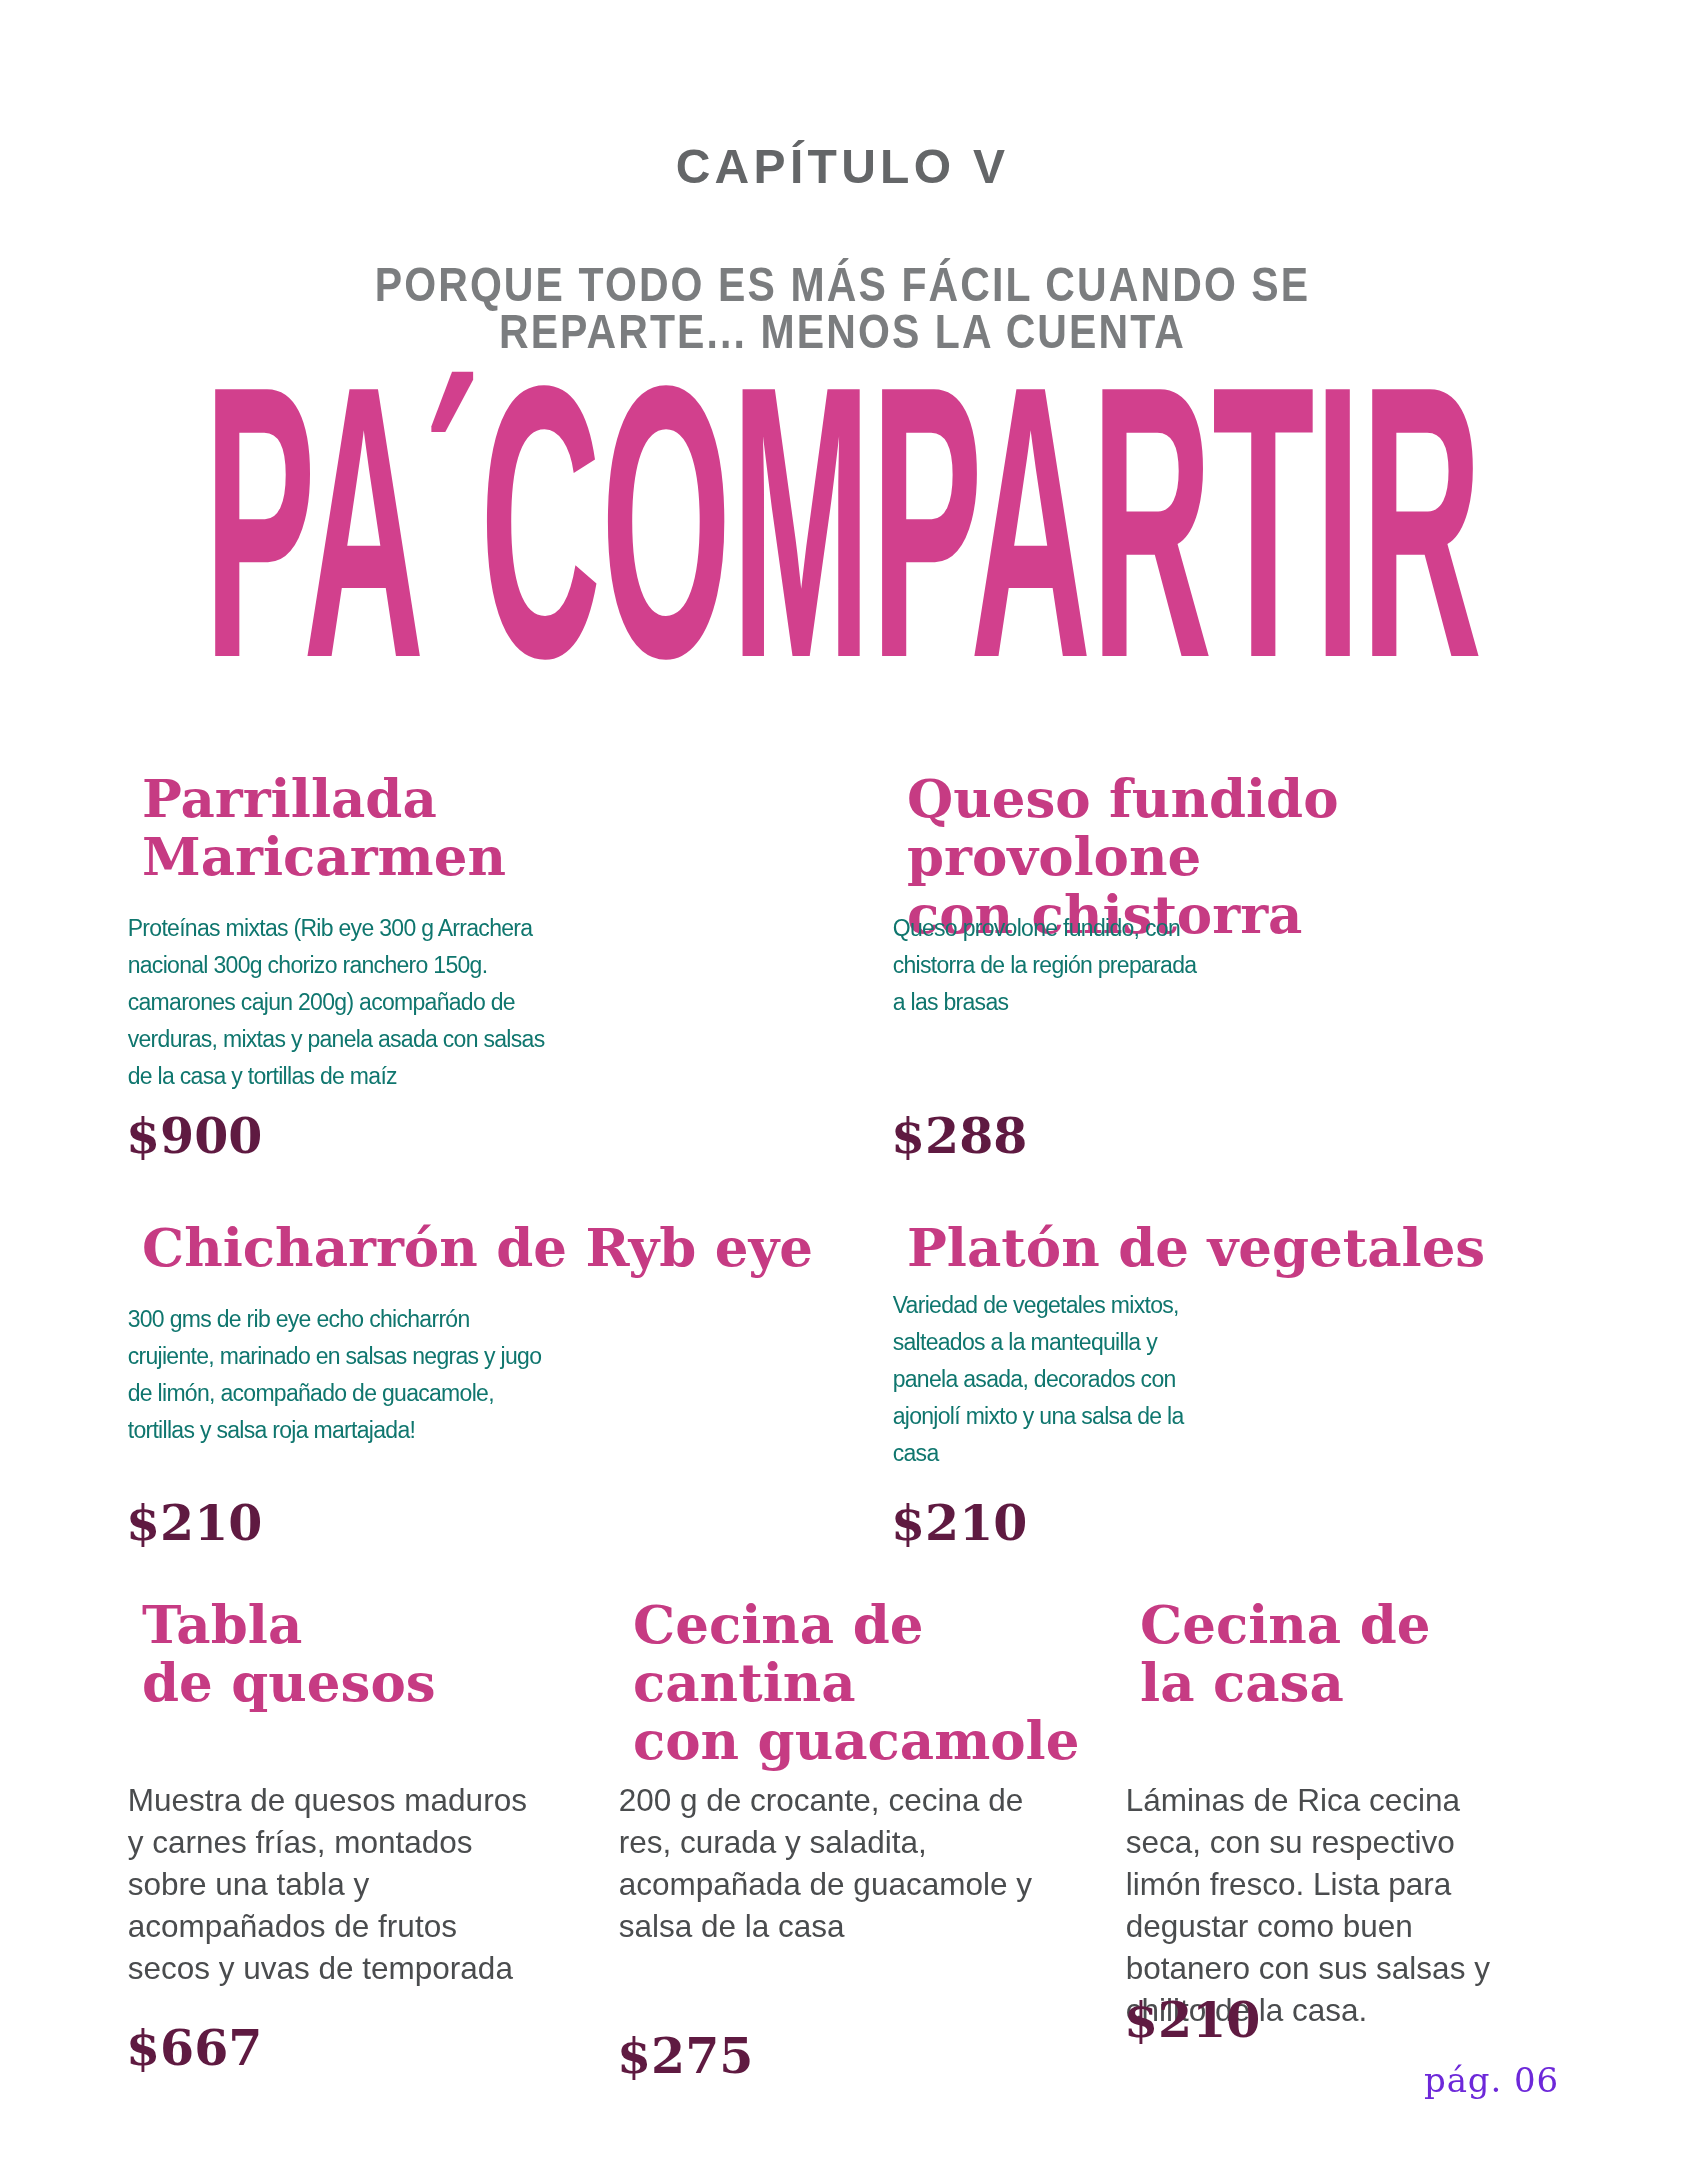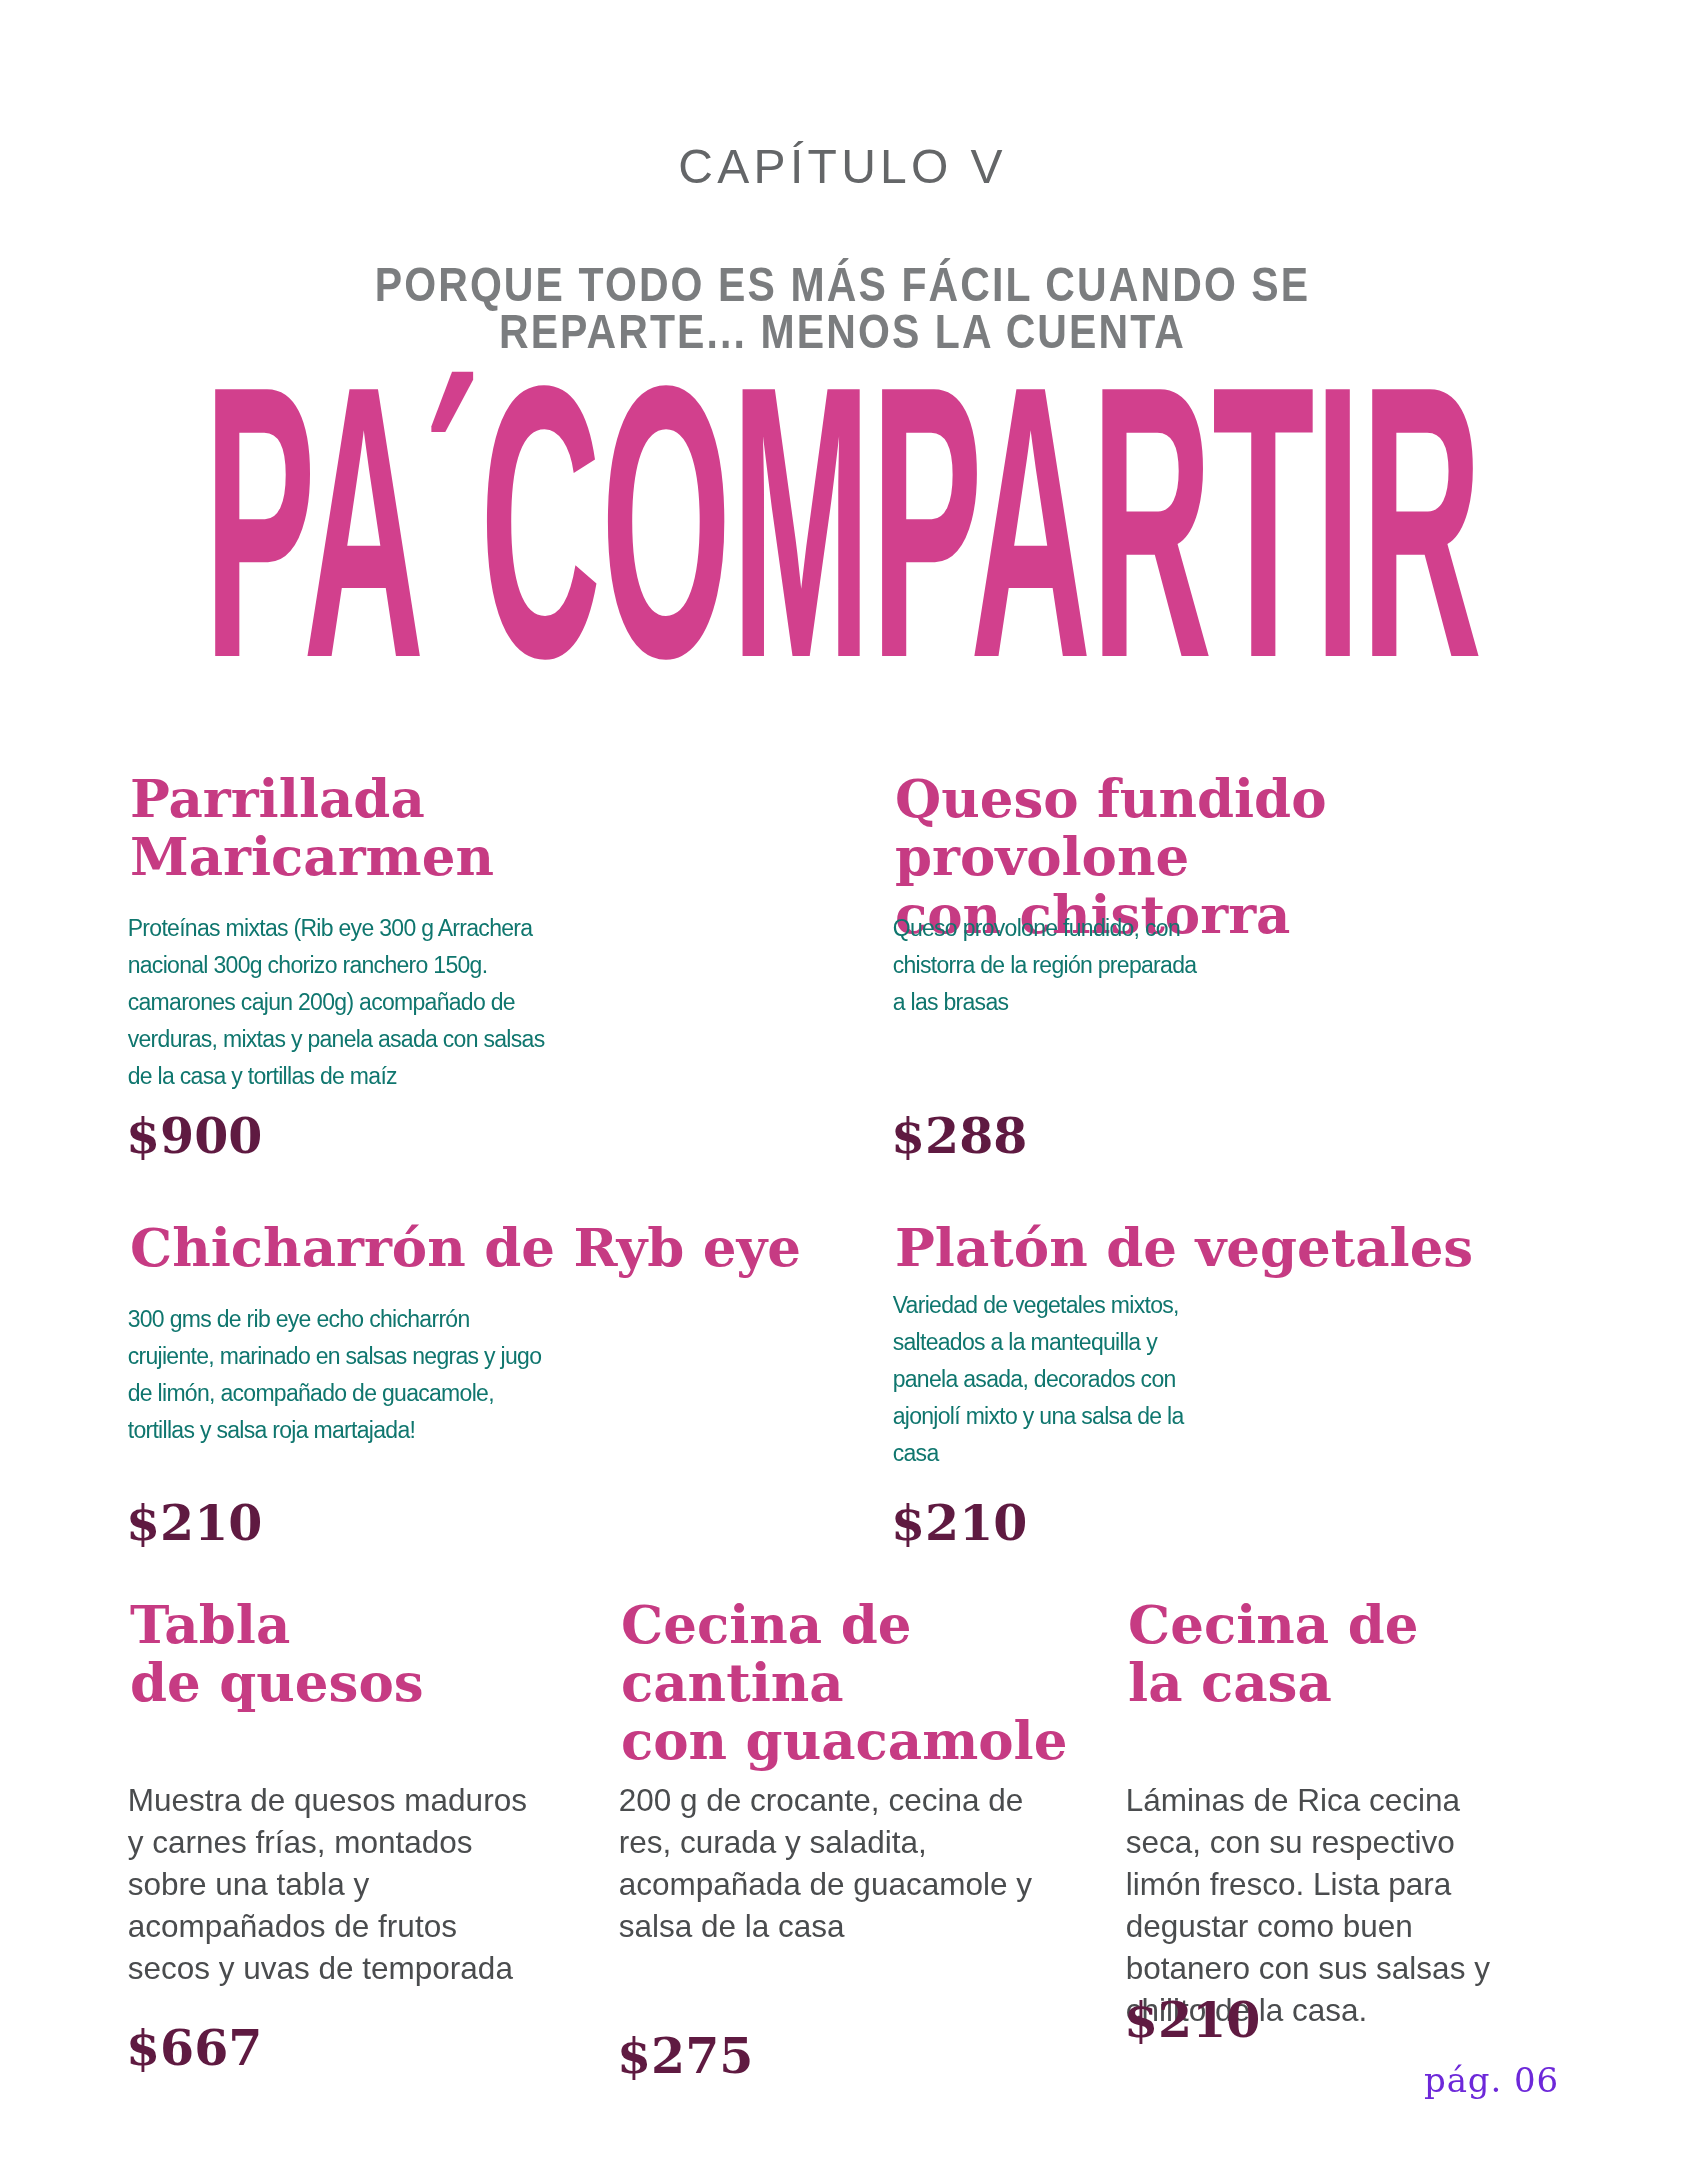--- a/index.html
+++ b/index.html
@@ -5,38 +5,38 @@
   html,body{margin:0;padding:0;}
   body{
     width:1685px;height:2181px;position:relative;overflow:hidden;
     background:#ffffff;
     font-family:"Liberation Sans",sans-serif;
   }
   .abs{position:absolute;}
   
   .chapter{
     left:0;top:141px;width:1685px;text-align:center;
-    font-size:48px;font-weight:400;letter-spacing:4.3px;
+    font-size:48px;font-weight:700;letter-spacing:4.3px;
     color:#646668;line-height:51px;
   }
   .subtitle{
     left:0;top:262px;width:1685px;text-align:center;
     font-size:41px;font-weight:700;letter-spacing:2.1px;
     color:#7b7d7f;line-height:41px;white-space:pre-line;
     transform:scaleY(1.15);transform-origin:50% 0;
   }
   .big-title-svg{left:204px;top:368px;width:1278px;height:294px;display:block;}
   .big-title-svg text{
     font-family:"Liberation Sans",sans-serif;
     font-weight:700;
   }
   
   .item{position:absolute;}
   .item-title{
-    position:absolute;left:4px;top:0;
+    position:absolute;left:16px;top:0;
     font-family:"DejaVu Serif","Liberation Serif",serif;
     font-weight:700;font-size:53px;line-height:58px;
     color:#c63b83;white-space:pre-line;
   }
   .item-desc{
     position:absolute;left:1.7px;
     font-size:23px;line-height:37px;letter-spacing:-0.7px;
     color:#0f766e;white-space:pre-line;font-weight:400;
   }
   .item-price{

